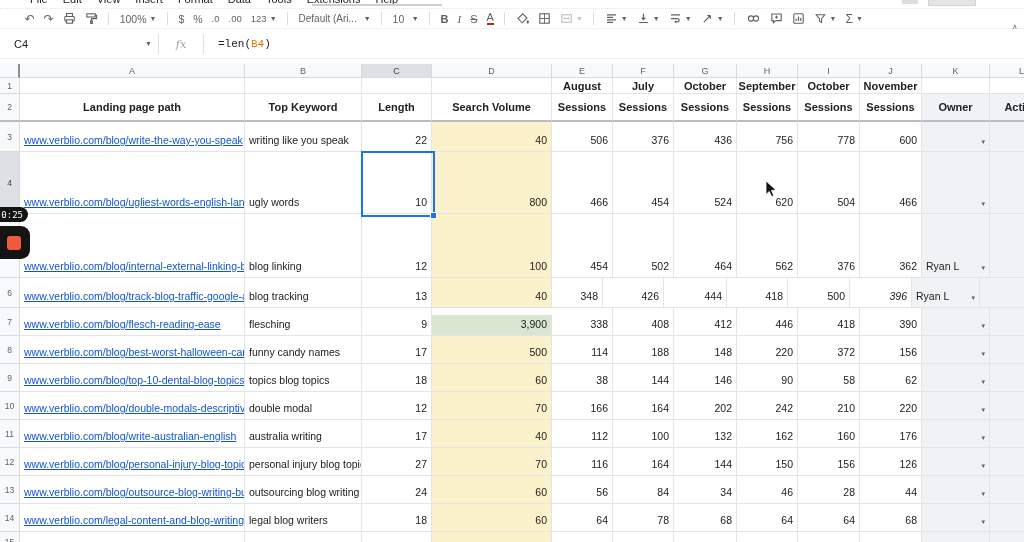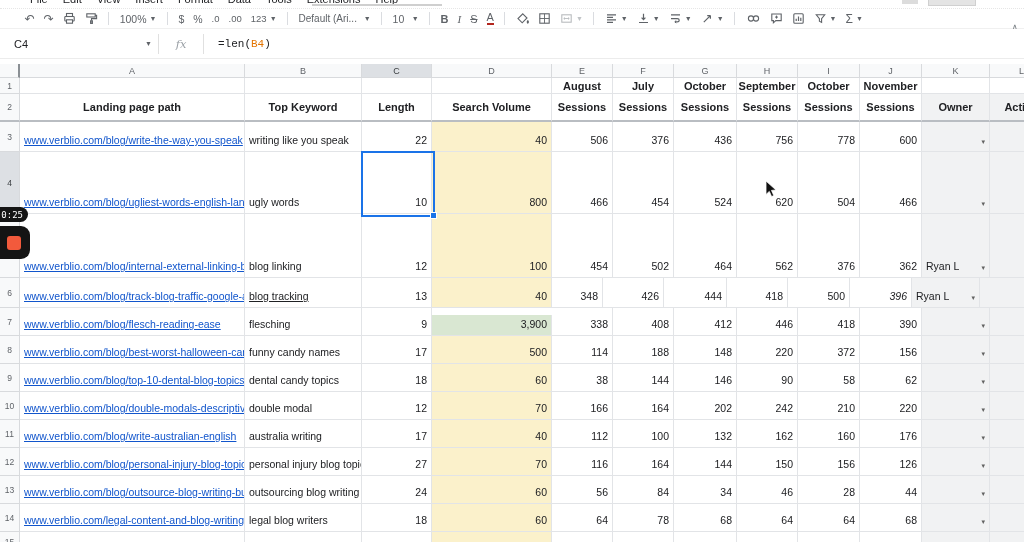--- a/index.html
+++ b/index.html
@@ -319,21 +319,21 @@
       <div class="g-cell num" style="width: 62px;">376</div>
       <div class="g-cell num" style="width: 62px;">362</div>
       <div class="g-cell graycol" style="width: 68px;">Ryan L<span class="owner-arrow">▾</span></div>
       <div class="g-cell graycol" style="width: 64px;"></div>
     </div>
     <div class="g-row" style="height: 30px;">
       <div class="g-cell hdr rownum" style="width: 20px;">6</div>
       <div class="g-cell" style="width: 225px;">
         <span class="url">www.verblio.com/blog/track-blog-traffic-google-analytics</span>
       </div>
-      <div class="g-cell" style="width: 117px; text-decoration: underline;">blog tracking</div>
+      <div class="g-cell" style="width: 117px;">blog tracking</div>
       <div class="g-cell num" style="width: 70px;">13</div>
       <div class="g-cell vol" style="width: 120px;">40</div>
       <div class="g-cell num" style="width: 51px;">348</div>
       <div class="g-cell num" style="width: 61px;">426</div>
       <div class="g-cell num" style="width: 63px;">444</div>
       <div class="g-cell num" style="width: 61px;">418</div>
       <div class="g-cell num" style="width: 62px;">500</div>
       <div class="g-cell num" style="width: 62px; font-style: italic;">396</div>
       <div class="g-cell graycol" style="width: 68px;">Ryan L<span class="owner-arrow">▾</span></div>
       <div class="g-cell graycol" style="width: 64px;"></div>
@@ -374,21 +374,21 @@
       <div class="g-cell graycol" style="width: 68px;">
         <span class="owner-arrow">▾</span>
       </div>
       <div class="g-cell graycol" style="width: 64px;"></div>
     </div>
     <div class="g-row" style="height: 28px;">
       <div class="g-cell hdr rownum" style="width: 20px;">9</div>
       <div class="g-cell" style="width: 225px;">
         <span class="url">www.verblio.com/blog/top-10-dental-blog-topics</span>
       </div>
-      <div class="g-cell" style="width: 117px;">dental candy topics</div>
+      <div class="g-cell" style="width: 117px;">topics blog topics</div>
       <div class="g-cell num" style="width: 70px;">18</div>
       <div class="g-cell vol" style="width: 120px;">60</div>
       <div class="g-cell num" style="width: 61px;">38</div>
       <div class="g-cell num" style="width: 61px;">144</div>
       <div class="g-cell num" style="width: 63px;">146</div>
       <div class="g-cell num" style="width: 61px;">90</div>
       <div class="g-cell num" style="width: 62px;">58</div>
       <div class="g-cell num" style="width: 62px;">62</div>
       <div class="g-cell graycol" style="width: 68px;">
         <span class="owner-arrow">▾</span>

